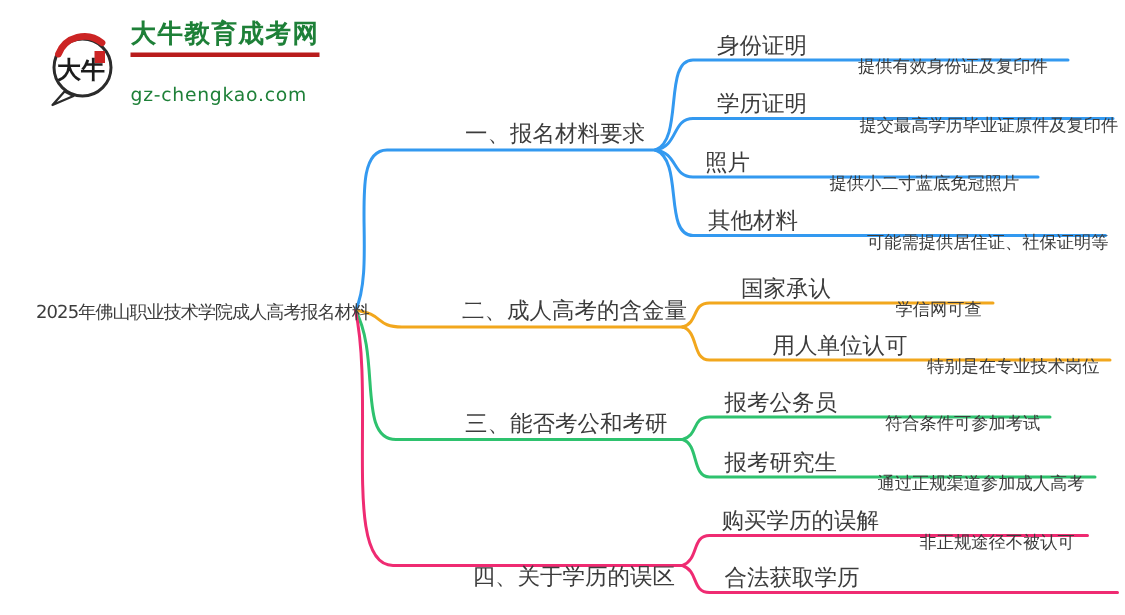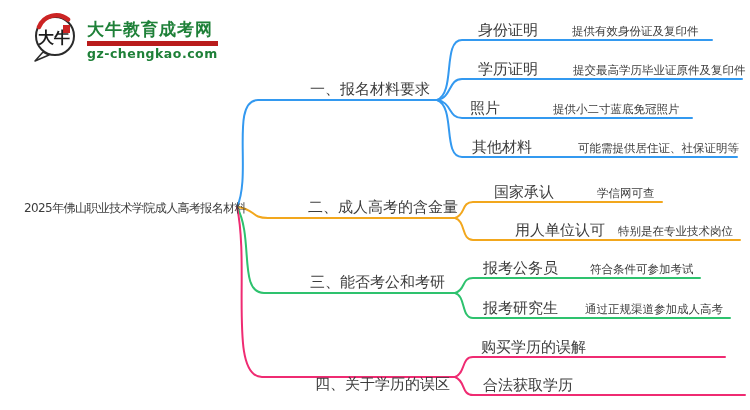--- a/index.html
+++ b/index.html
@@ -5,29 +5,29 @@
   html,body{margin:0;padding:0;background:#fff;}
   .stage{
     position:relative;width:750px;height:410px;background:#fff;overflow:hidden;
     font-family:"DejaVu Sans","Liberation Sans",sans-serif;color:#3a3a3a;
   }
   
   .logo{position:absolute;left:12px;top:12px;display:flex;align-items:flex-end;gap:8px;margin-left:19px;}
   .logo-icon{width:48px;height:50px;flex:0 0 auto;}
   .logo-text{display:flex;flex-direction:column;}
   .logo-title{font-size:17px;font-weight:bold;letter-spacing:1px;line-height:22px;}
-  .logo-url{font-size:12.5px;font-weight:bold;letter-spacing:.5px;line-height:16px;
-            border-top:5px solid #b91c1c;padding-top:0;margin-top:1px;}
+  .logo-url{font-size:12.5px;font-weight:normal;letter-spacing:.5px;line-height:16px;
+            border-top:3px solid #b91c1c;padding-top:17px;margin-top:1px;}
   
   .map-svg{position:absolute;left:0;top:0;}
   .node{position:absolute;white-space:nowrap;z-index:2;}
   .root-label{font-size:12px;letter-spacing:-0.6px;color:#3c3c3c;}
   .branch-label{font-size:15px;color:#3c3c3c;}
   .leaf-label{font-size:15px;color:#3c3c3c;}
-  .leaf-desc{font-size:11.5px;color:#3c3c3c;}
+  .leaf-desc{font-size:11.5px;color:#3c3c3c;margin-top:13px;}
 </style>
 </head>
 <body>
 
 <div class="stage">
 
   <div class="logo">
     <svg class="logo-icon" viewBox="0 0 48 50">
       <circle cx="24" cy="24" r="19" fill="#ffffff" stroke="#2b2b2b" stroke-width="2"></circle>
       <path d="M8,15 A18.5,18.5 0 0 1 37,7.5" fill="none" stroke="#cc2424" stroke-width="4.5" stroke-linecap="round"></path>
@@ -84,15 +84,16 @@
   <div class="node leaf-desc" style="left:597px;top:186px;">学信网可查</div>
   <div class="node leaf-label" style="left:494px;top:221px;margin-left:21px;">用人单位认可</div>
   <div class="node leaf-desc" style="left:618px;top:224px;">特别是在专业技术岗位</div>
 
   <div class="node leaf-label" style="left:483px;top:259px;">报考公务员</div>
   <div class="node leaf-desc" style="left:590px;top:262px;">符合条件可参加考试</div>
   <div class="node leaf-label" style="left:483px;top:299px;">报考研究生</div>
   <div class="node leaf-desc" style="left:585px;top:302px;">通过正规渠道参加成人高考</div>
 
   <div class="node leaf-label" style="left:481px;top:338px;">购买学历的误解</div>
+  <div class="node leaf-desc" style="left:613px;top:341px;">非正规途径不被认可</div>
   <div class="node leaf-label" style="left:483px;top:376px;">合法获取学历</div>
 
 </div>
 
 </body></html>

